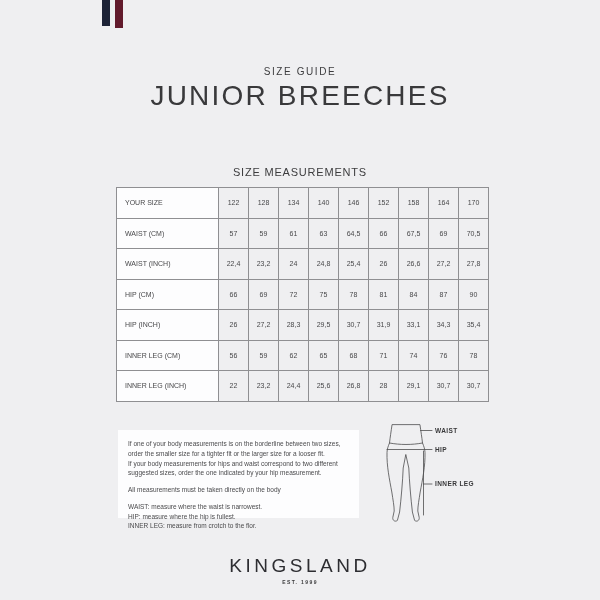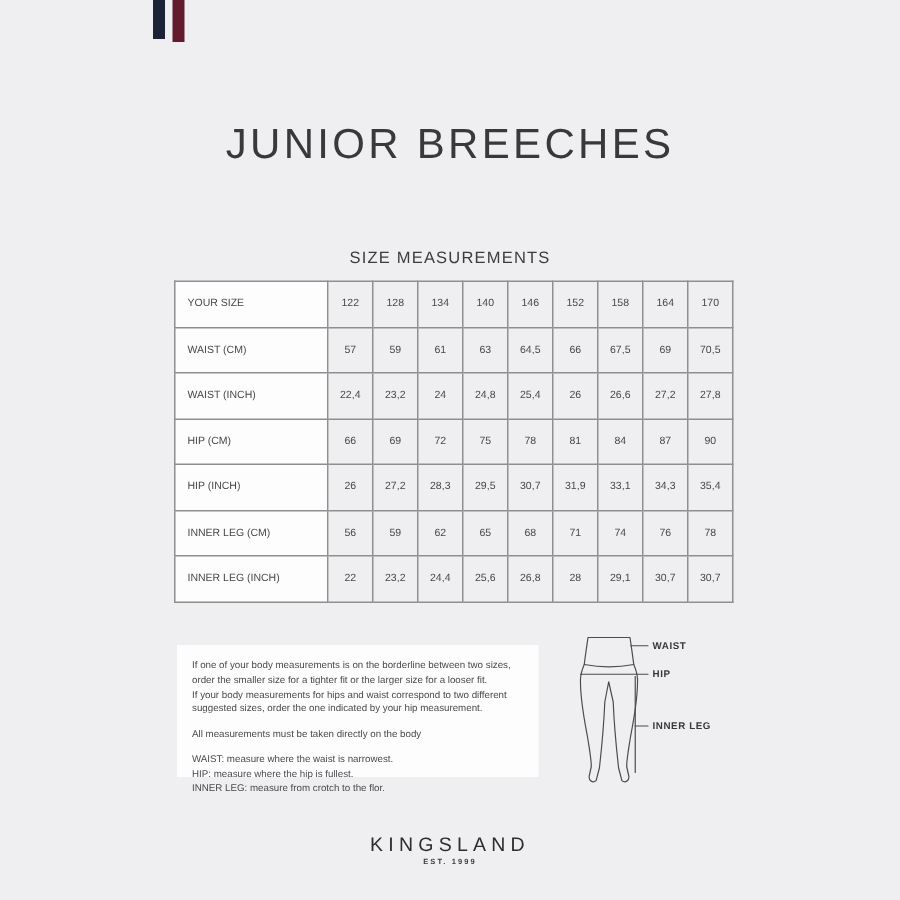--- a/index.html
+++ b/index.html
@@ -42,33 +42,34 @@
   .notes .para{margin:0 0 7px 0;}
 
   
   .diagram{position:absolute;left:375px;top:418px;}
   .diagram path,.diagram line{fill:none;stroke:#4c4c4e;stroke-width:0.8;stroke-linejoin:round;stroke-linecap:round;}
   .diagram text{font-family:"Liberation Sans",sans-serif;font-size:6.5px;font-weight:700;
     letter-spacing:0.4px;fill:#38383a;}
 
   
   .brand{position:absolute;top:555px;left:0;width:100%;text-align:center;}
-  .brand .brand-name{font-size:13px;letter-spacing:3.5px;color:#2d2d31;font-weight:500;}
+  .brand .brand-name{font-size:19px;letter-spacing:3.5px;color:#2d2d31;font-weight:500;}
   .brand .brand-est{font-size:5px;letter-spacing:1.4px;margin-top:2px;font-weight:700;color:#3a3a3c;}
 </style>
 </head>
 <body>
 
 <div class="page">
 
   <div class="flag">
     <span class="bar navy"></span>
     <span class="bar maroon"></span>
   </div>
 
+  <div class="eyebrow">SIZE GUIDE</div>
   <h1 class="title">JUNIOR BREECHES</h1>
 
   <div class="table-title">SIZE MEASUREMENTS</div>
 
   <table class="size-table">
     <tbody>
         <tr>
           <td class="lbl">YOUR SIZE</td>
           <td>122</td>
           <td>128</td>

